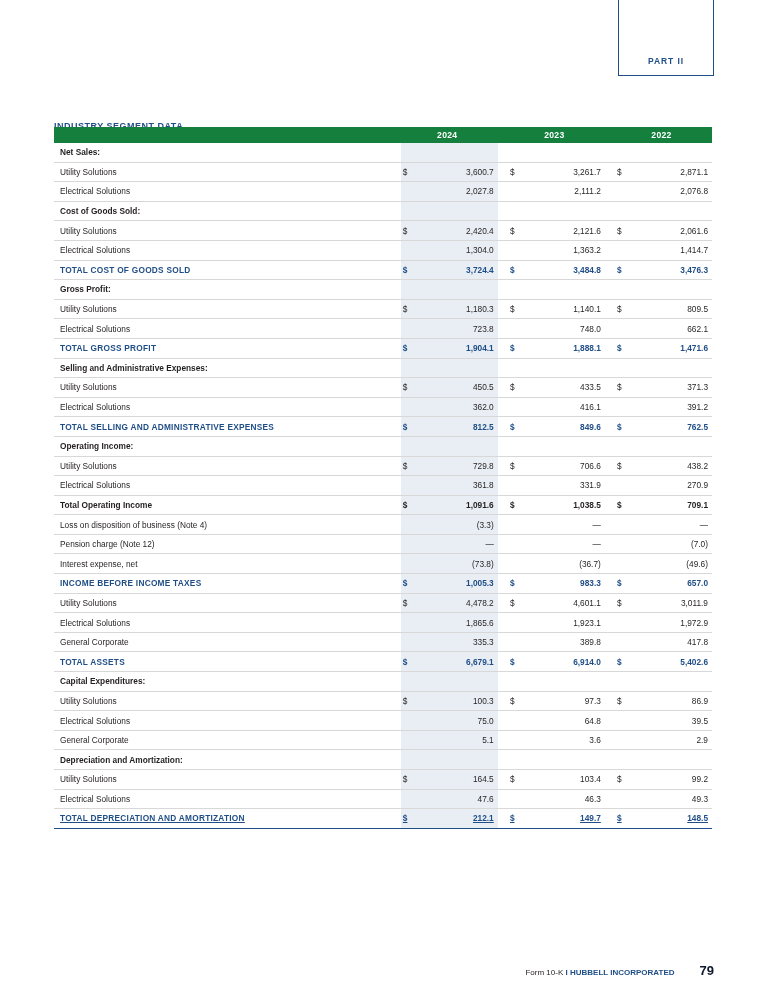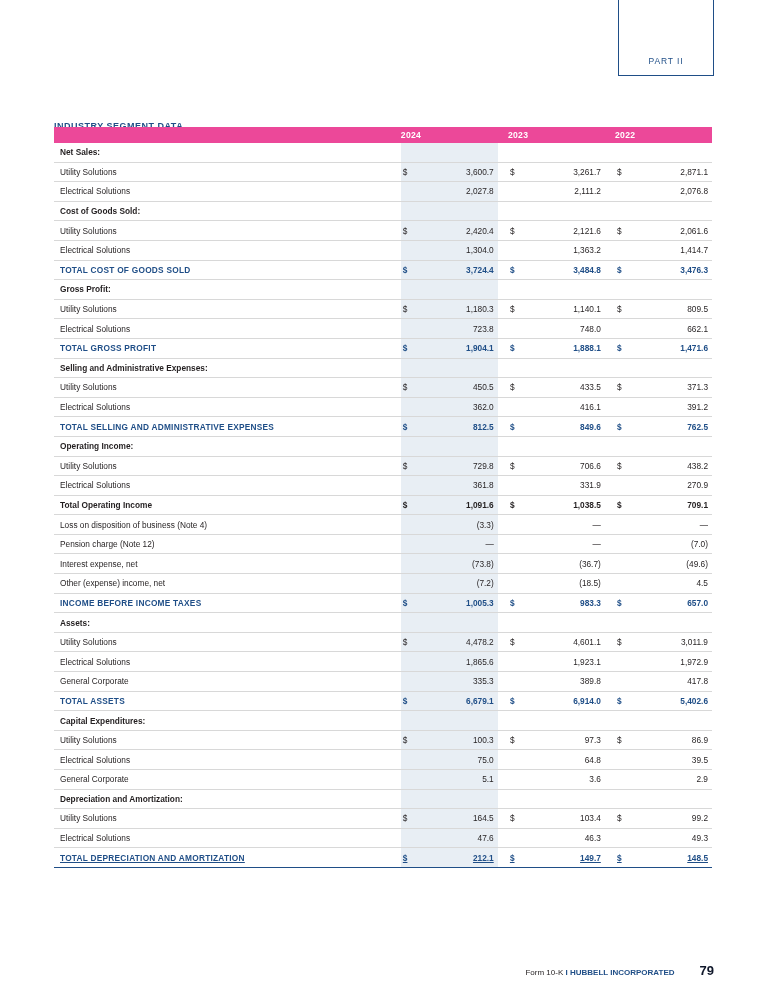--- a/index.html
+++ b/index.html
@@ -26,21 +26,21 @@
     border: 1.5px solid #1f4e87;
     border-top: none;
     box-sizing: border-box;
     display: flex;
     align-items: flex-end;
     justify-content: center;
     padding-bottom: 9px;
   }
   .part-tab-label {
     font-size: 8.5px;
-    font-weight: normal;
+    font-weight: bold;
     letter-spacing: 0.9px;
     color: #1f4e87;
   }
 
   
   .section-title {
     position: absolute;
     left: 54px;
     top: 121px;
     font-size: 9px;
@@ -61,27 +61,27 @@
     width: 100%;
     table-layout: fixed;
     font-size: 8.3px;
   }
   table.seg col.c-label  { width: 272px; }
   table.seg col.c-sym    { width: 14px; }
   table.seg col.c-val    { width: 62px; }
   table.seg col.c-gap    { width: 8px; }
 
   thead th {
-    background: #ec4899;
+    background: #15803d;
     color: #ffffff;
     font-size: 8.6px;
     font-weight: bold;
     height: 16px;
     padding: 0;
-    text-align: left;
+    text-align: center;
     letter-spacing: 0.3px;
   }
   thead th.head-pad { padding-right: 4px; }
 
   tbody td {
     border-bottom: 1px solid #d8d8d8;
     height: 18.6px;
     padding: 0;
     vertical-align: middle;
     white-space: nowrap;
@@ -404,52 +404,30 @@
           <td class="label">Interest expense, net</td>
           <td class="sym shade"></td>
           <td class="val shade">(73.8)</td>
           <td class="gap"></td>
           <td class="sym"></td>
           <td class="val">(36.7)</td>
           <td class="gap"></td>
           <td class="sym"></td>
           <td class="val">(49.6)</td>
         </tr>
-        <tr class="item">
-          <td class="label">Other (expense) income, net</td>
-          <td class="sym shade"></td>
-          <td class="val shade">(7.2)</td>
-          <td class="gap"></td>
-          <td class="sym"></td>
-          <td class="val">(18.5)</td>
-          <td class="gap"></td>
-          <td class="sym"></td>
-          <td class="val">4.5</td>
-        </tr>
         <tr class="total">
           <td class="label">INCOME BEFORE INCOME TAXES</td>
           <td class="sym shade">$</td>
           <td class="val shade">1,005.3</td>
           <td class="gap"></td>
           <td class="sym">$</td>
           <td class="val">983.3</td>
           <td class="gap"></td>
           <td class="sym">$</td>
           <td class="val">657.0</td>
-        </tr>
-        <tr class="sub">
-          <td class="label">Assets:</td>
-          <td class="sym shade"></td>
-          <td class="val shade"></td>
-          <td class="gap"></td>
-          <td class="sym"></td>
-          <td class="val"></td>
-          <td class="gap"></td>
-          <td class="sym"></td>
-          <td class="val"></td>
         </tr>
         <tr class="item">
           <td class="label">Utility Solutions</td>
           <td class="sym shade">$</td>
           <td class="val shade">4,478.2</td>
           <td class="gap"></td>
           <td class="sym">$</td>
           <td class="val">4,601.1</td>
           <td class="gap"></td>
           <td class="sym">$</td>

